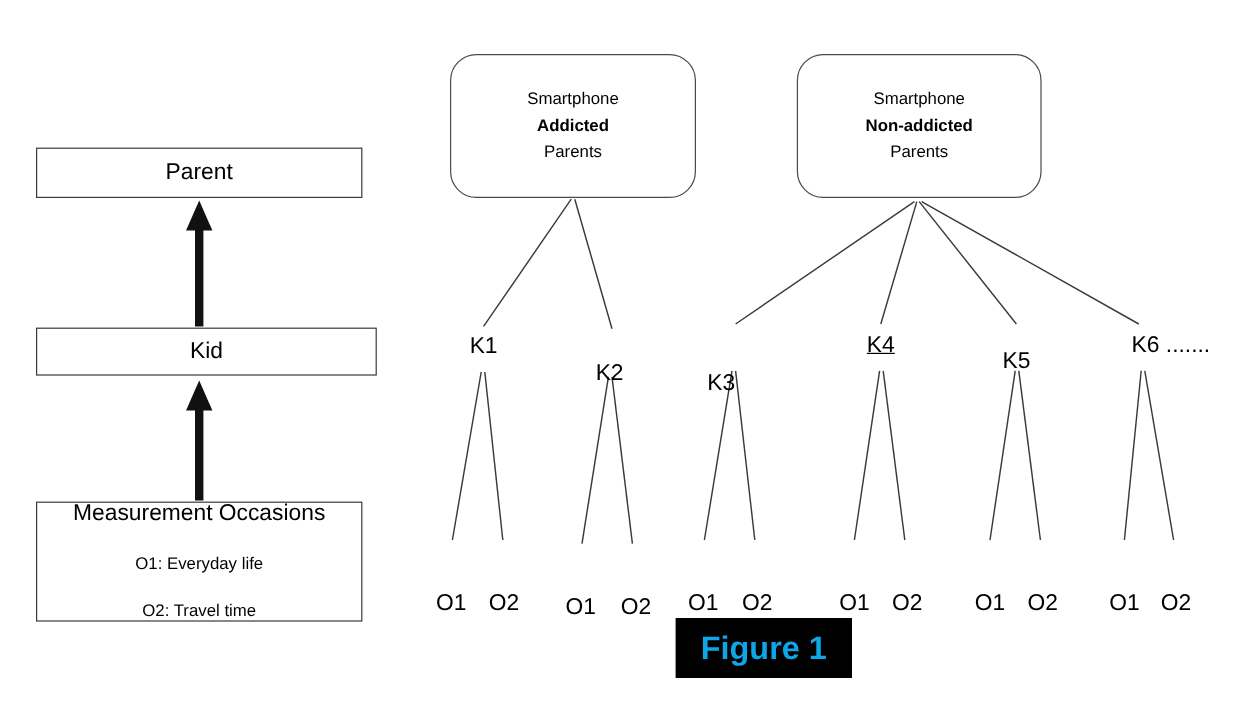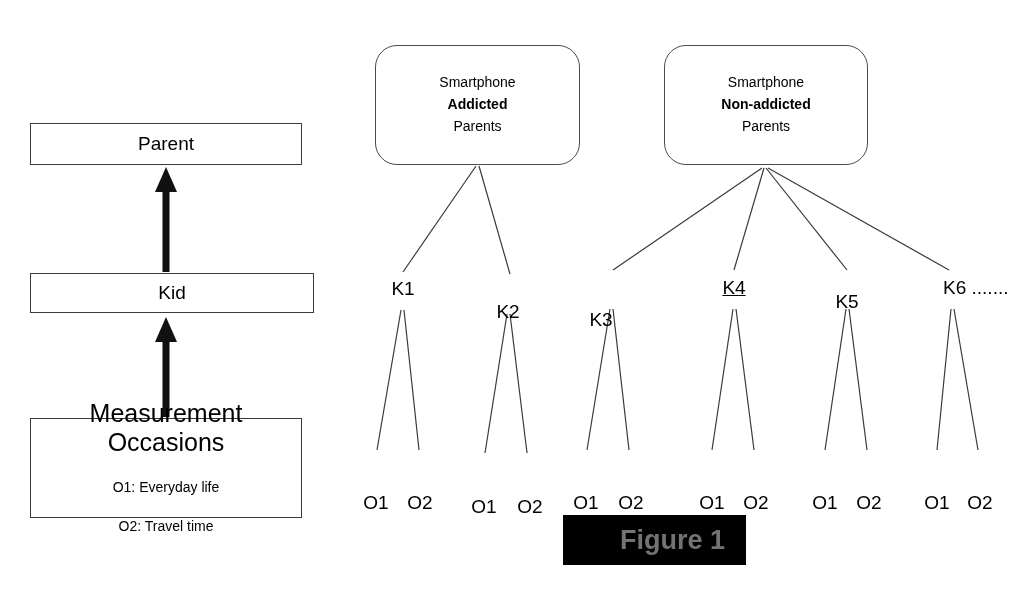--- a/index.html
+++ b/index.html
@@ -46,21 +46,21 @@
       left: 30px; top: 273px;
       width: 284px; height: 40px;
       font-size: 19px;
     }
     .measure-box {
       left: 30px; top: 418px;
       width: 272px; height: 100px;
       flex-direction: column;
       justify-content: center;
     }
-    .measure-title { font-size: 25px; margin-bottom: 3px; }
+    .measure-title { font-size: 19px; margin-bottom: 3px; }
     .measure-sub { font-size: 14px; line-height: 1.55; margin-top: 17px; }
     .group-box {
       position: absolute;
       border: 1px solid #4a4a4a;
       border-radius: 22px;
       background: #ffffff;
       display: flex;
       flex-direction: column;
       align-items: center;
       justify-content: center;
@@ -195,15 +195,15 @@
 
   <span class="o-label" style="left:712px; top:456px;">O1</span>
   <span class="o-label" style="left:756px; top:456px;">O2</span>
 
   <span class="o-label" style="left:825px; top:456px;">O1</span>
   <span class="o-label" style="left:869px; top:456px;">O2</span>
 
   <span class="o-label" style="left:937px; top:456px;">O1</span>
   <span class="o-label" style="left:980px; top:456px;">O2</span>
 
-  <div class="figure-label" title="Figure 1" style="background: rgb(0, 0, 0); color: #737373; padding-left: 36px;">Figure 1</div>
+  <div class="figure-label" title="Figure 1" style="background: rgb(0, 0, 0); color: #0ea5e9;">Figure 1</div>
 
 </div>
 
 </body></html>

